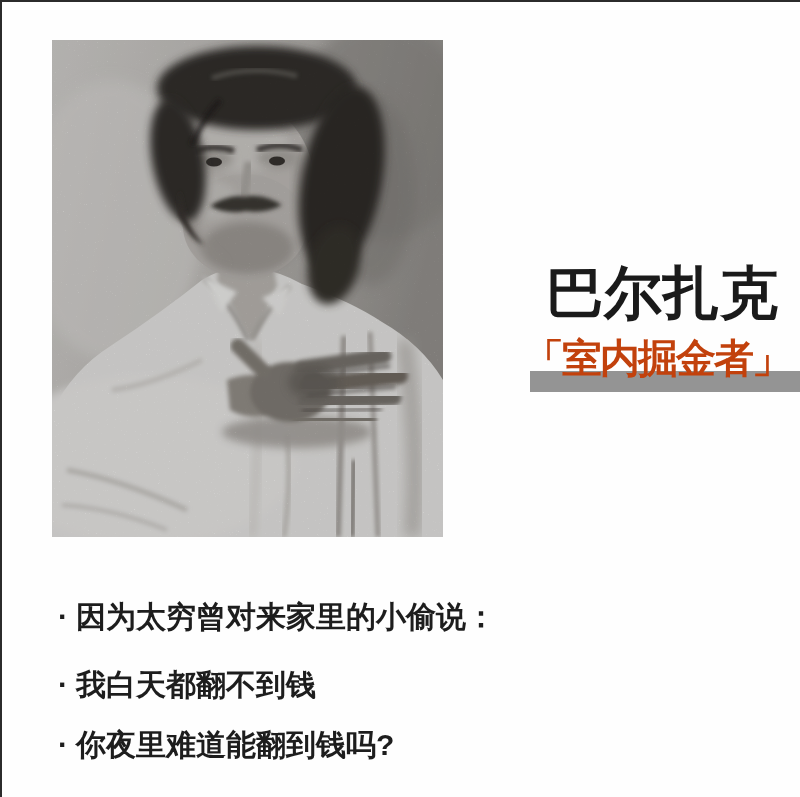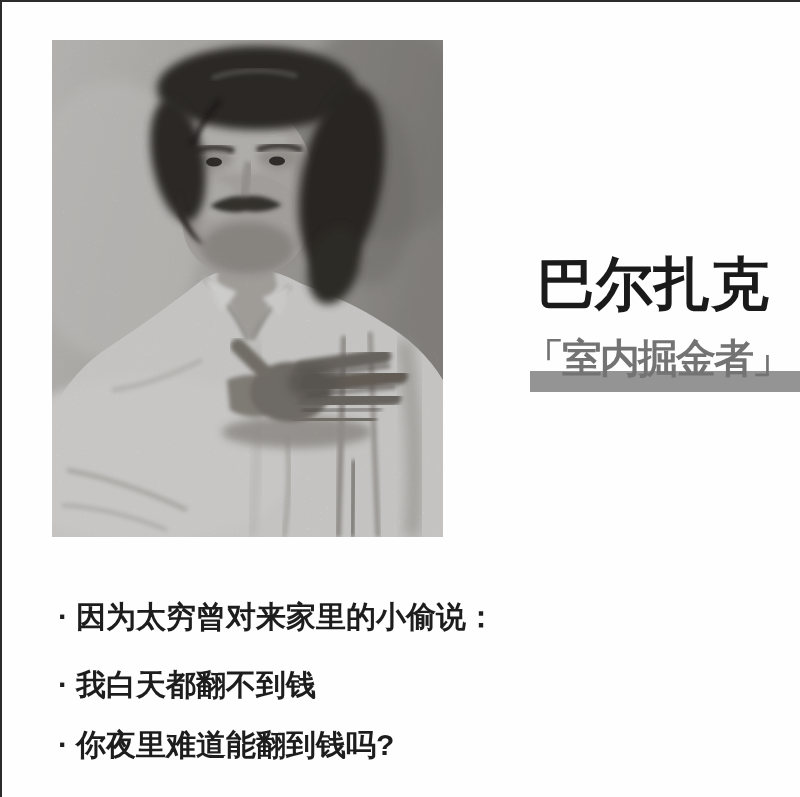--- a/index.html
+++ b/index.html
@@ -15,31 +15,31 @@
   .edge-top  { position: absolute; top: 0; left: 0; width: 800px; height: 2px; background: #2b2b2b; }
   .edge-left { position: absolute; top: 0; left: 0; width: 2px; height: 797px; background: #2b2b2b; }
 
   .portrait {
     position: absolute; left: 52px; top: 40px;
     width: 391px; height: 497px; margin: 0;
   }
   .portrait svg { display: block; width: 100%; height: 100%; }
 
   .title {
-    position: absolute; left: 533px; top: 248px; margin: 4px;
+    position: absolute; left: 533px; top: 248px; margin: 13px;
     font-size: 58px; font-weight: 900; color: #1a1a1a;
     line-height: 1.1; white-space: nowrap; letter-spacing: 0;
   }
   .subtitle-bar {
     position: absolute; left: 530px; top: 371px;
     width: 270px; height: 21px; background: #949494;
   }
   .subtitle {
     position: absolute; left: 524px; top: 334px; margin: 0;
-    font-size: 40px; font-weight: 900; color: #737373;
+    font-size: 40px; font-weight: 900; color: #c2410c;
     letter-spacing: -2px; line-height: 1.2; white-space: nowrap;
   }
 
   .facts { list-style: none; margin: 0; padding: 0; position: absolute; left: 58px; top: 0; width: 720px; }
   .fact {
     position: absolute; left: 0;
     display: flex; align-items: center;
     font-size: 30px; font-weight: 700; color: #1d1d1d;
     white-space: nowrap; line-height: 34px;
   }

